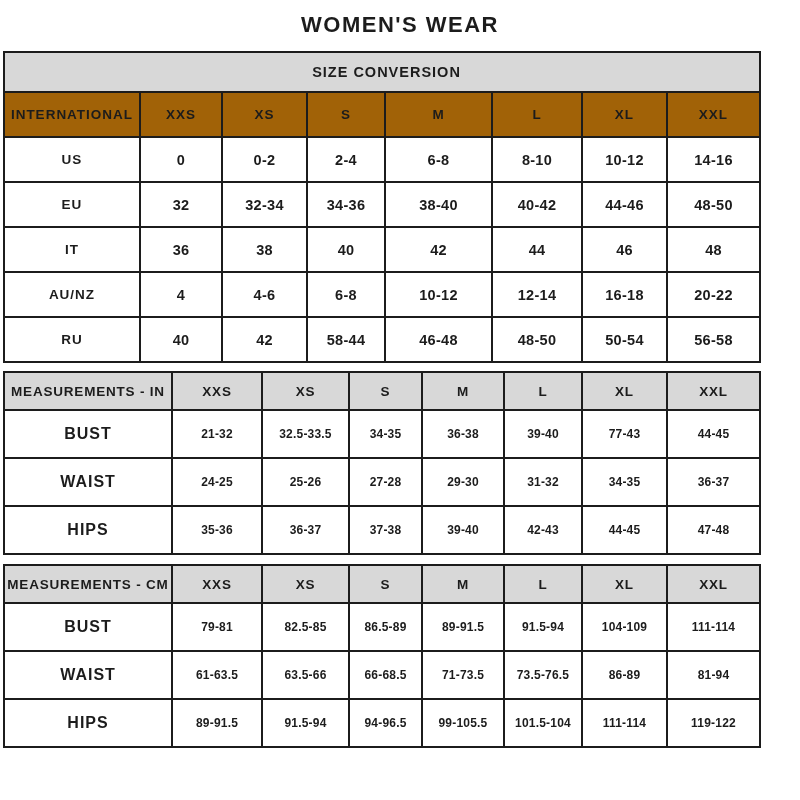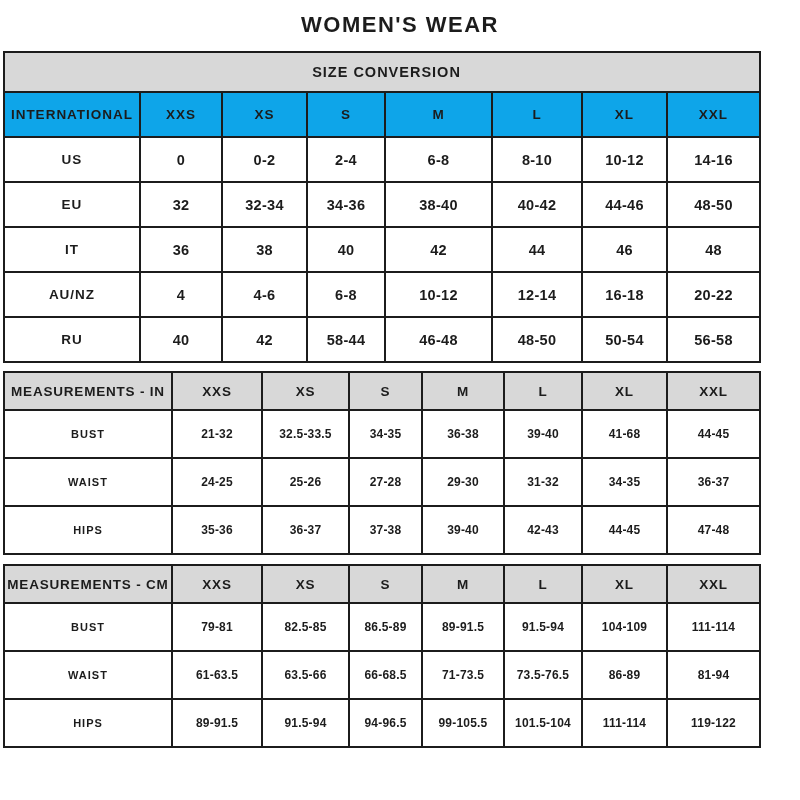--- a/index.html
+++ b/index.html
@@ -46,21 +46,21 @@
     font-size: 14.5px;
     font-weight: 700;
     letter-spacing: 1px;
     padding-left: 9px;
   }
   .t1 .head-cell {
     height: 43px;
     font-size: 13.5px;
     font-weight: 600;
     letter-spacing: 1px;
-    background: #0ea5e9;
+    background: #a16207;
   }
   .t1 .row-label {
     height: 43px;
     font-size: 13.5px;
     font-weight: 600;
     letter-spacing: 1px;
     background: #ffffff;
   }
   .t1 .val {
     height: 43px;
@@ -78,21 +78,21 @@
     letter-spacing: 0.8px;
   }
   .t2 .head-cell {
     height: 36px;
     font-size: 13.5px;
     font-weight: 700;
     letter-spacing: 0.8px;
   }
   .t2 .row-label {
     height: 46px;
-    font-size: 11px;
+    font-size: 16px;
     font-weight: 600;
     letter-spacing: 1px;
     background: #ffffff;
   }
   .t2 .val {
     height: 46px;
     font-size: 12px;
     font-weight: 600;
     letter-spacing: 0.2px;
   }
@@ -213,21 +213,21 @@
         <th class="head-cell gray">XL</th>
         <th class="head-cell gray">XXL</th>
       </tr>
       <tr>
         <th class="row-label">BUST</th>
         <td class="val">21-32</td>
         <td class="val">32.5-33.5</td>
         <td class="val">34-35</td>
         <td class="val">36-38</td>
         <td class="val">39-40</td>
-        <td class="val">41-68</td>
+        <td class="val">77-43</td>
         <td class="val">44-45</td>
       </tr>
       <tr>
         <th class="row-label">WAIST</th>
         <td class="val">24-25</td>
         <td class="val">25-26</td>
         <td class="val">27-28</td>
         <td class="val">29-30</td>
         <td class="val">31-32</td>
         <td class="val">34-35</td>

